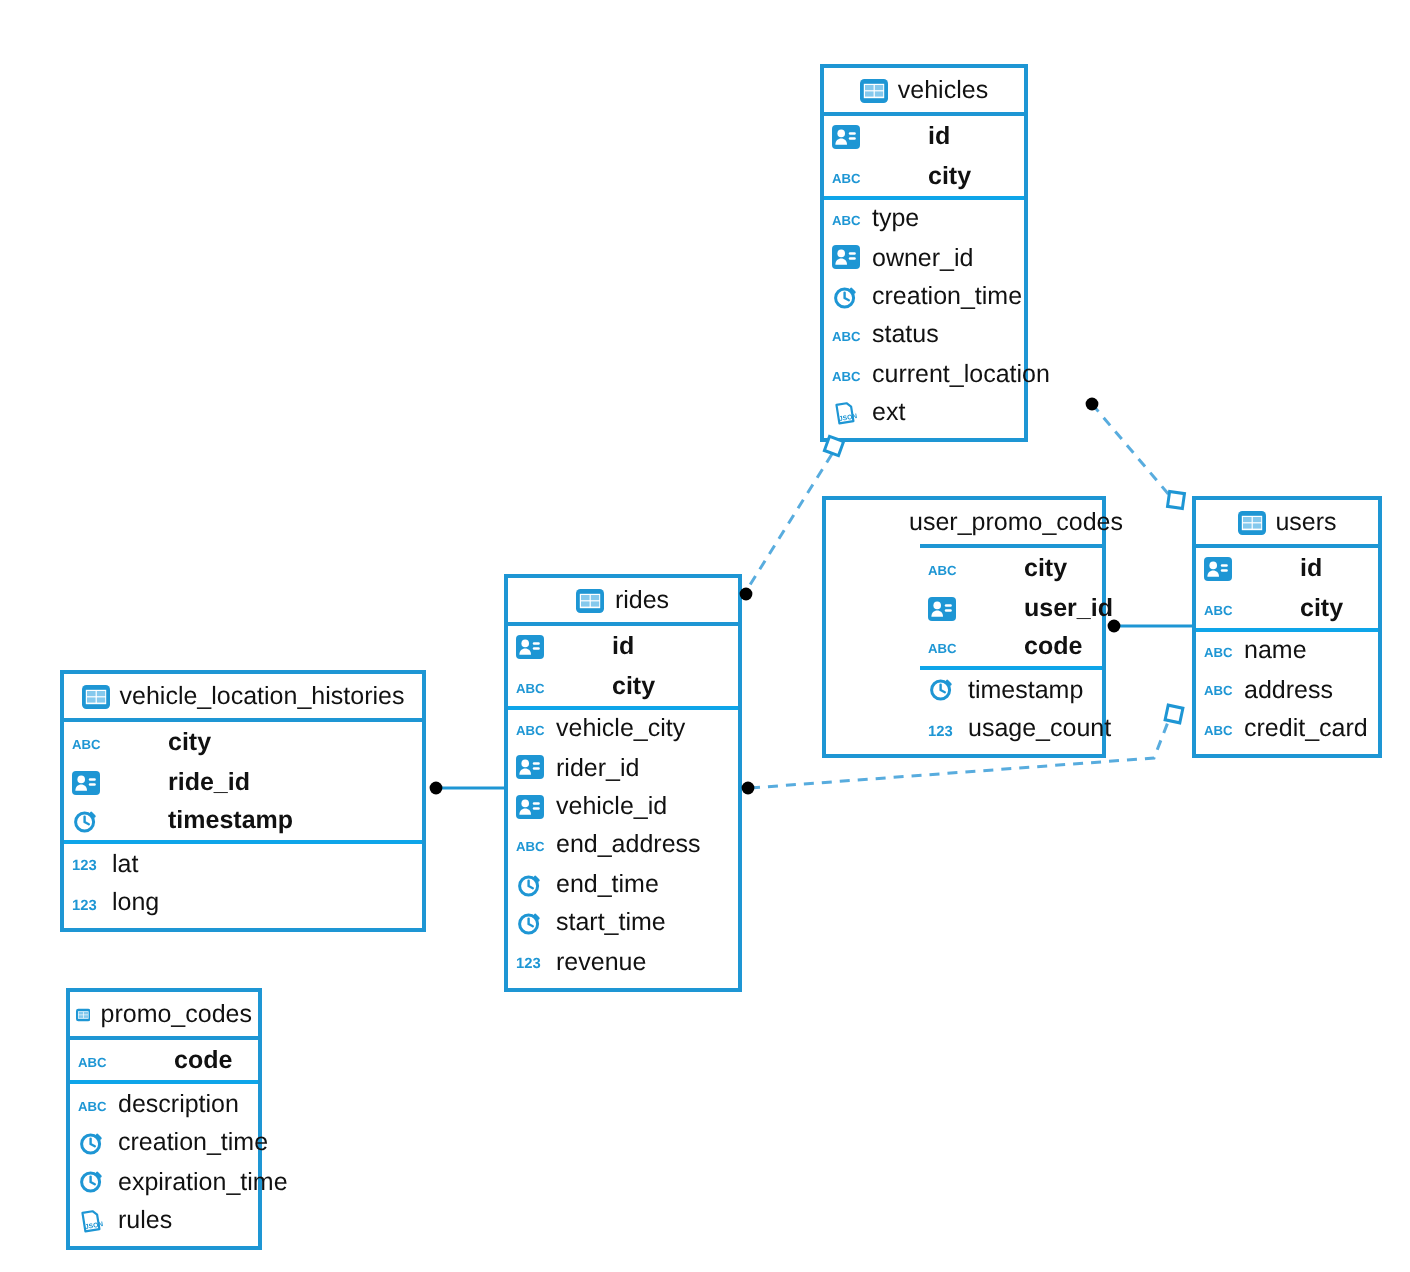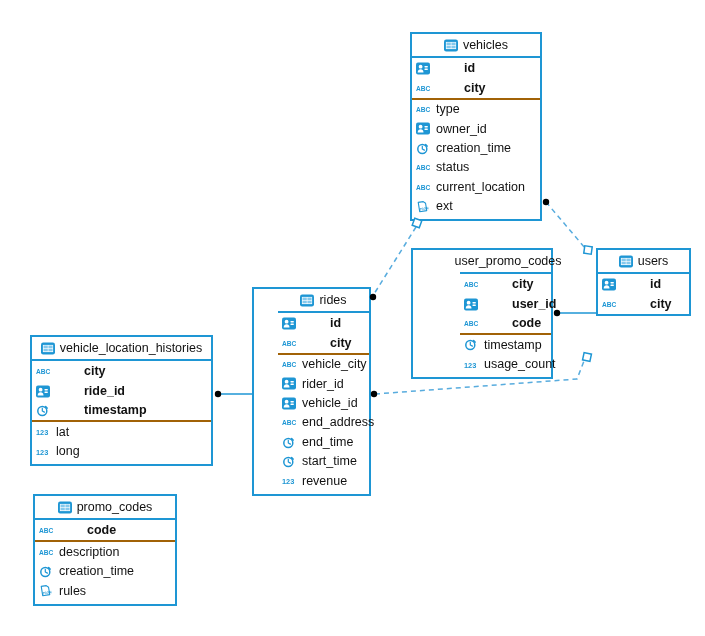--- a/index.html
+++ b/index.html
@@ -11,21 +11,21 @@
   .table{
     position:absolute;z-index:2;background:#fff;border:2px solid #1e96d4;
     box-sizing:border-box;color:#111;font-size:12.5px;
   }
   .thead{
     height:22px;display:flex;align-items:center;justify-content:center;gap:5px;
     border-bottom:2px solid #1e96d4;padding:0 3px;white-space:nowrap;
   }
   .ttitle{font-weight:500;}
   .sect-pk{padding-top:1px;}
-  .sect-body{border-top:2px solid #a16207;padding-bottom:3px;}
+  .sect-body{border-top:2px solid #0ea5e9;padding-bottom:3px;}
   .row{
     height:19.4px;display:flex;align-items:center;gap:4px;
     padding-left:4px;white-space:nowrap;
   }
   .row.pk .cname{font-weight:700;margin-left:28px;}
   .ic{display:inline-flex;width:16px;justify-content:flex-start;flex:0 0 16px;}
   .cname{line-height:1;}
 </style>
 </head>
 <body>
@@ -39,21 +39,21 @@
       <rect x="413.25" y="219.25" width="7.5" height="7.5" fill="#fff" stroke="#1e96d4" stroke-width="1.5" transform="rotate(20 417 223)"></rect>
       <circle cx="373" cy="297" r="3.2" fill="#000000"></circle>
       <polyline points="375,394 577,379 584,361" fill="none" stroke="#58acde" stroke-width="1.5" stroke-dasharray="5 4"></polyline>
       <rect x="583.25" y="353.25" width="7.5" height="7.5" fill="#fff" stroke="#1e96d4" stroke-width="1.5" transform="rotate(12 587 357)"></rect>
       <circle cx="374" cy="394" r="3.2" fill="#000000"></circle>
       <polyline points="218,394 252,394" fill="none" stroke="#1e96d4" stroke-width="1.5"></polyline>
       <circle cx="218" cy="394" r="3.2" fill="#000000"></circle>
       <polyline points="557,313 596,313" fill="none" stroke="#1e96d4" stroke-width="1.5"></polyline>
       <circle cx="557" cy="313" r="3.2" fill="#000000"></circle>
     </svg>
-<div class="table" style="left: 410px; top: 32px; width: 132px;">
+<div class="table" style="left: 410px; top: 32px; width: 104px;">
       <div class="thead">
         <svg width="14" height="13" viewBox="0 0 14 13">
     <rect x="0" y="0.5" width="14" height="12" rx="2.2" fill="#1e96d4"></rect>
     <rect x="1.9" y="2.9" width="10.2" height="7.2" fill="#fff"></rect>
     <g fill="#85c9ed">
       <rect x="2.5" y="3.5" width="4.3" height="2.6"></rect>
             <rect x="7.4" y="3.5" width="4.2" height="2.6"></rect>
       <rect x="2.5" y="6.7" width="4.3" height="2.6"></rect>
             <rect x="7.4" y="6.7" width="4.2" height="2.6"></rect>
     </g>
@@ -236,22 +236,48 @@
         </div>
         <div class="row pk">
           <span class="ic">
             <svg width="16" height="13" viewBox="0 0 16 13">
     <text x="0" y="9.4" font-size="6.6" font-weight="700" fill="#1e96d4" font-family="Liberation Sans,sans-serif">ABC</text>
             </svg>
           </span>
           <span class="cname">city</span>
         </div>
       </div>
+      <div class="sect-body">
+        <div class="row">
+          <span class="ic">
+            <svg width="16" height="13" viewBox="0 0 16 13">
+    <text x="0" y="9.4" font-size="6.6" font-weight="700" fill="#1e96d4" font-family="Liberation Sans,sans-serif">ABC</text>
+            </svg>
+          </span>
+          <span class="cname">name</span>
+        </div>
+        <div class="row">
+          <span class="ic">
+            <svg width="16" height="13" viewBox="0 0 16 13">
+    <text x="0" y="9.4" font-size="6.6" font-weight="700" fill="#1e96d4" font-family="Liberation Sans,sans-serif">ABC</text>
+            </svg>
+          </span>
+          <span class="cname">address</span>
+        </div>
+        <div class="row">
+          <span class="ic">
+            <svg width="16" height="13" viewBox="0 0 16 13">
+    <text x="0" y="9.4" font-size="6.6" font-weight="700" fill="#1e96d4" font-family="Liberation Sans,sans-serif">ABC</text>
+            </svg>
+          </span>
+          <span class="cname">credit_card</span>
+        </div>
+      </div>
     </div>
-    <div class="table" style="left: 252px; top: 287px; width: 119px; padding-left: 24px;">
+    <div class="table" style="left: 252px; top: 287px; width: 119px;">
       <div class="thead">
         <svg width="14" height="13" viewBox="0 0 14 13">
     <rect x="0" y="0.5" width="14" height="12" rx="2.2" fill="#1e96d4"></rect>
     <rect x="1.9" y="2.9" width="10.2" height="7.2" fill="#fff"></rect>
     <g fill="#85c9ed">
       <rect x="2.5" y="3.5" width="4.3" height="2.6"></rect>
             <rect x="7.4" y="3.5" width="4.2" height="2.6"></rect>
       <rect x="2.5" y="6.7" width="4.3" height="2.6"></rect>
             <rect x="7.4" y="6.7" width="4.2" height="2.6"></rect>
     </g>
@@ -409,21 +435,21 @@
         <div class="row">
           <span class="ic">
             <svg width="16" height="13" viewBox="0 0 16 13">
     <text x="0" y="9.8" font-size="7.4" font-weight="700" fill="#1e96d4" font-family="Liberation Sans,sans-serif">123</text>
             </svg>
           </span>
           <span class="cname">long</span>
         </div>
       </div>
     </div>
-    <div class="table" style="left: 33px; top: 494px; width: 144px; text-align: right;">
+    <div class="table" style="left: 33px; top: 494px; width: 98px; text-align: right;">
       <div class="thead">
         <svg width="14" height="13" viewBox="0 0 14 13">
     <rect x="0" y="0.5" width="14" height="12" rx="2.2" fill="#1e96d4"></rect>
     <rect x="1.9" y="2.9" width="10.2" height="7.2" fill="#fff"></rect>
     <g fill="#85c9ed">
       <rect x="2.5" y="3.5" width="4.3" height="2.6"></rect>
             <rect x="7.4" y="3.5" width="4.2" height="2.6"></rect>
       <rect x="2.5" y="6.7" width="4.3" height="2.6"></rect>
             <rect x="7.4" y="6.7" width="4.2" height="2.6"></rect>
     </g>
@@ -455,20 +481,30 @@
     <circle cx="6.3" cy="7" r="4.5" fill="none" stroke="#1e96d4" stroke-width="1.5"></circle>
     <path d="M6.3 7 L6.3 4.3 M6.3 7 L8.4 8.1" stroke="#1e96d4" stroke-width="1.2" fill="none" stroke-linecap="round"></path>
     <path d="M9.6 2.6 l1.5 1.5" stroke="#1e96d4" stroke-width="1.5" stroke-linecap="round"></path>
             </svg>
           </span>
           <span class="cname">creation_time</span>
         </div>
         <div class="row">
           <span class="ic">
             <svg width="14" height="13" viewBox="0 0 14 13">
+    <circle cx="6.3" cy="7" r="4.5" fill="none" stroke="#1e96d4" stroke-width="1.5"></circle>
+    <path d="M6.3 7 L6.3 4.3 M6.3 7 L8.4 8.1" stroke="#1e96d4" stroke-width="1.2" fill="none" stroke-linecap="round"></path>
+    <path d="M9.6 2.6 l1.5 1.5" stroke="#1e96d4" stroke-width="1.5" stroke-linecap="round"></path>
+            </svg>
+          </span>
+          <span class="cname">expiration_time</span>
+        </div>
+        <div class="row">
+          <span class="ic">
+            <svg width="14" height="13" viewBox="0 0 14 13">
     <g transform="rotate(-9 6.5 7)">
       <path d="M3 1.8 h5.1 l2 2 v7.4 H3 z" fill="#fff" stroke="#1e96d4" stroke-width="1.1" stroke-linejoin="round"></path>
       <text x="3.1" y="10" font-size="3.4" font-weight="700" fill="#1e96d4" font-family="Liberation Sans,sans-serif">JSON</text>
     </g>
             </svg>
           </span>
           <span class="cname">rules</span>
         </div>
       </div>
     </div>

